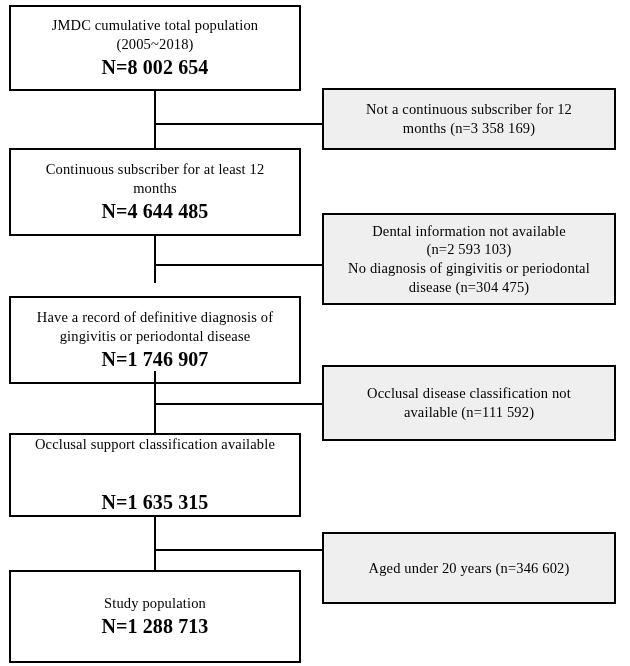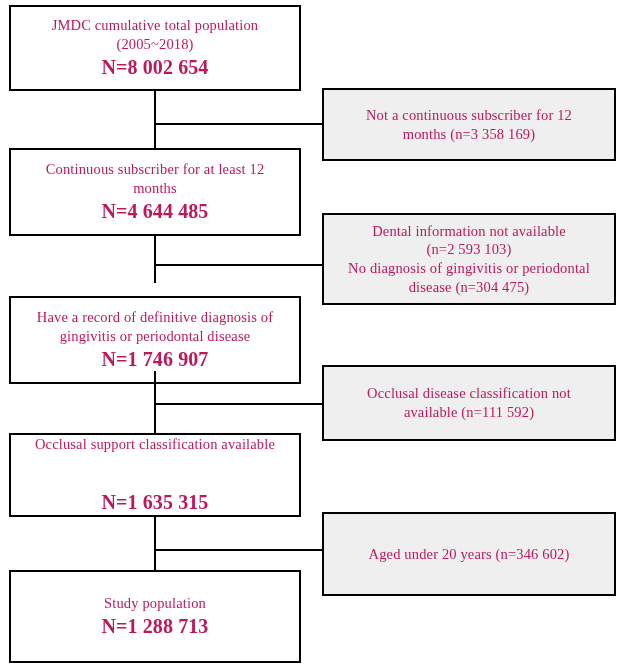--- a/index.html
+++ b/index.html
@@ -17,21 +17,21 @@
   }
   .box {
     position: absolute;
     box-sizing: border-box;
     border: 2px solid #000000;
     display: flex;
     flex-direction: column;
     align-items: center;
     justify-content: center;
     text-align: center;
-    color: #be185d;
+    color: #000000;
   }
   .main-box {
     background: #ffffff;
     left: 9px;
     width: 292px;
   }
   .side-box {
     background: #efefef;
     left: 322px;
     width: 294px;
@@ -93,38 +93,38 @@
   <div class="box main-box" style="top:433px; height:84px;justify-content:space-between;">
     <span class="line1">Occlusal  support classification  available</span>
     <span class="nline">N=1 635 315</span>
   </div>
 
   <div class="box main-box" style="top:570px; height:93px;">
     <span class="line1">Study population</span>
     <span class="nline">N=1 288 713</span>
   </div>
 
-  <div class="box side-box" style="top:88px; height:73px;">
+  <div class="box side-box" style="top:88px; height:62px;">
     <span class="line1">Not a continuous  subscriber  for  12</span>
     <span class="line2">months  (n=3 358 169)</span>
   </div>
 
   <div class="box side-box" style="top:213px; height:92px;">
     <span class="line1">Dental  information  not available</span>
     <span class="line2">(n=2 593 103)</span>
     <span class="line3">No diagnosis  of gingivitis  or periodontal</span>
     <span class="line4">disease (n=304 475)</span>
   </div>
 
   <div class="box side-box" style="top:365px; height:76px;">
     <span class="line1">Occlusal  disease classification  not</span>
     <span class="line2">available  (n=111 592)</span>
   </div>
 
-  <div class="box side-box" style="top:512px; height:84px;">
+  <div class="box side-box" style="top:532px; height:72px;">
     <span class="line1">Aged under  20 years (n=346 602)</span>
   </div>
 
   <div class="conn v-conn" style="left:154px; top:91px; height:57px;"></div>
   <div class="conn h-conn" style="left:154px; top:123px; width:168px;"></div>
 
   <div class="conn v-conn" style="left:154px; top:236px; height:47px;"></div>
   <div class="conn h-conn" style="left:154px; top:264px; width:168px;"></div>
 
   <div class="conn v-conn" style="left:154px; top:371px; height:62px;"></div>

